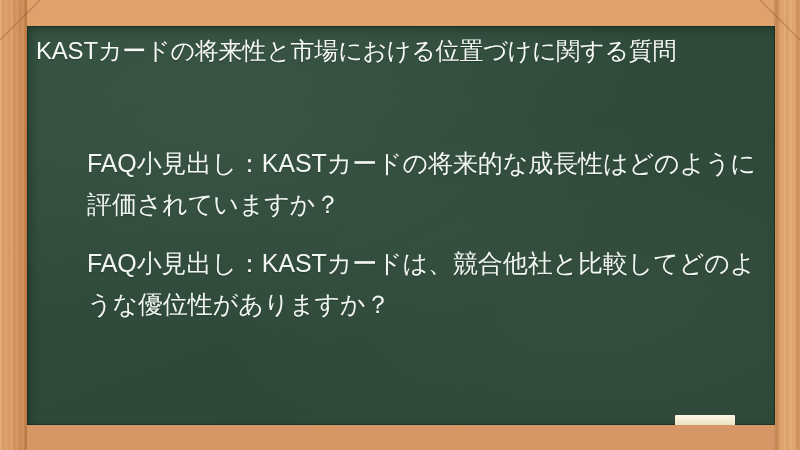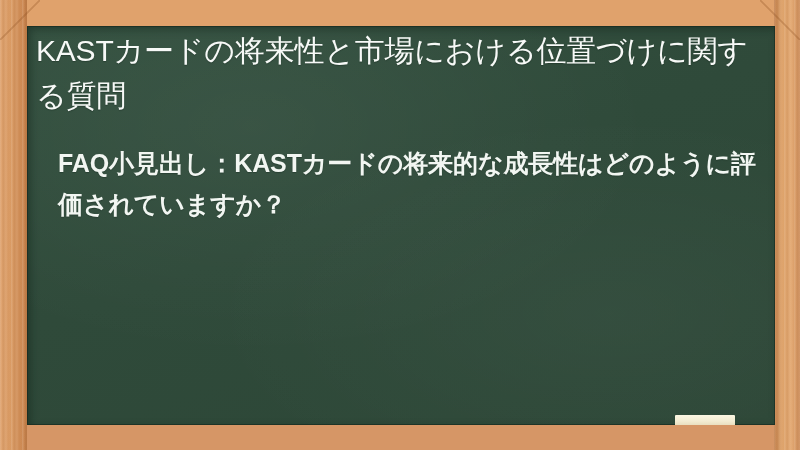--- a/index.html
+++ b/index.html
@@ -141,44 +141,45 @@
     box-sizing: border-box;
   }
 
   
   .title {
     position: absolute;
     left: 9px;
     top: 2px;
     width: 720px;
     color: #f7f9f7;
-    font-size: 30px;
+    font-size: 24px;
     line-height: 45px;
     font-weight: 400;
     letter-spacing: -0.2px;
     text-shadow: 0 1px 1px rgba(16,34,25,0.35);
     white-space: pre-wrap;
   }
 
   .faq-list {
     position: absolute;
     left: 31px;
     top: 117px;
     width: 714px;
   }
 
   .faq-item {
     color: #f2f6f2;
     font-size: 25px;
     line-height: 41px;
-    font-weight: 700;
+    font-weight: 400;
     letter-spacing: -0.1px;
     margin-bottom: 18px;
     text-shadow: 0 1px 1px rgba(16,34,25,0.32);
     white-space: pre-wrap;
+    margin-left: 29px;
   }
   .faq-item:last-child { margin-bottom: 0; }
 
   
   .chalk {
     position: absolute;
     left: 648px;
     top: 389px;
     width: 60px;
     height: 11px;
@@ -200,19 +201,20 @@
   <div class="miter miter-tl"></div>
   <div class="miter miter-tr"></div>
 
   <div class="board">
     <div class="board-inner">
 
       <div class="title">KASTカードの将来性と市場における位置づけに関する質問</div>
 
       <div class="faq-list">
         <div class="faq-item">FAQ小見出し：KASTカードの将来的な成長性はどのように評価されていますか？</div>
+        <div class="faq-item">FAQ小見出し：KASTカードは、競合他社と比較してどのような優位性がありますか？</div>
       </div>
 
     </div>
     <div class="chalk"></div>
   </div>
 
 </div>
 
 </body></html>

